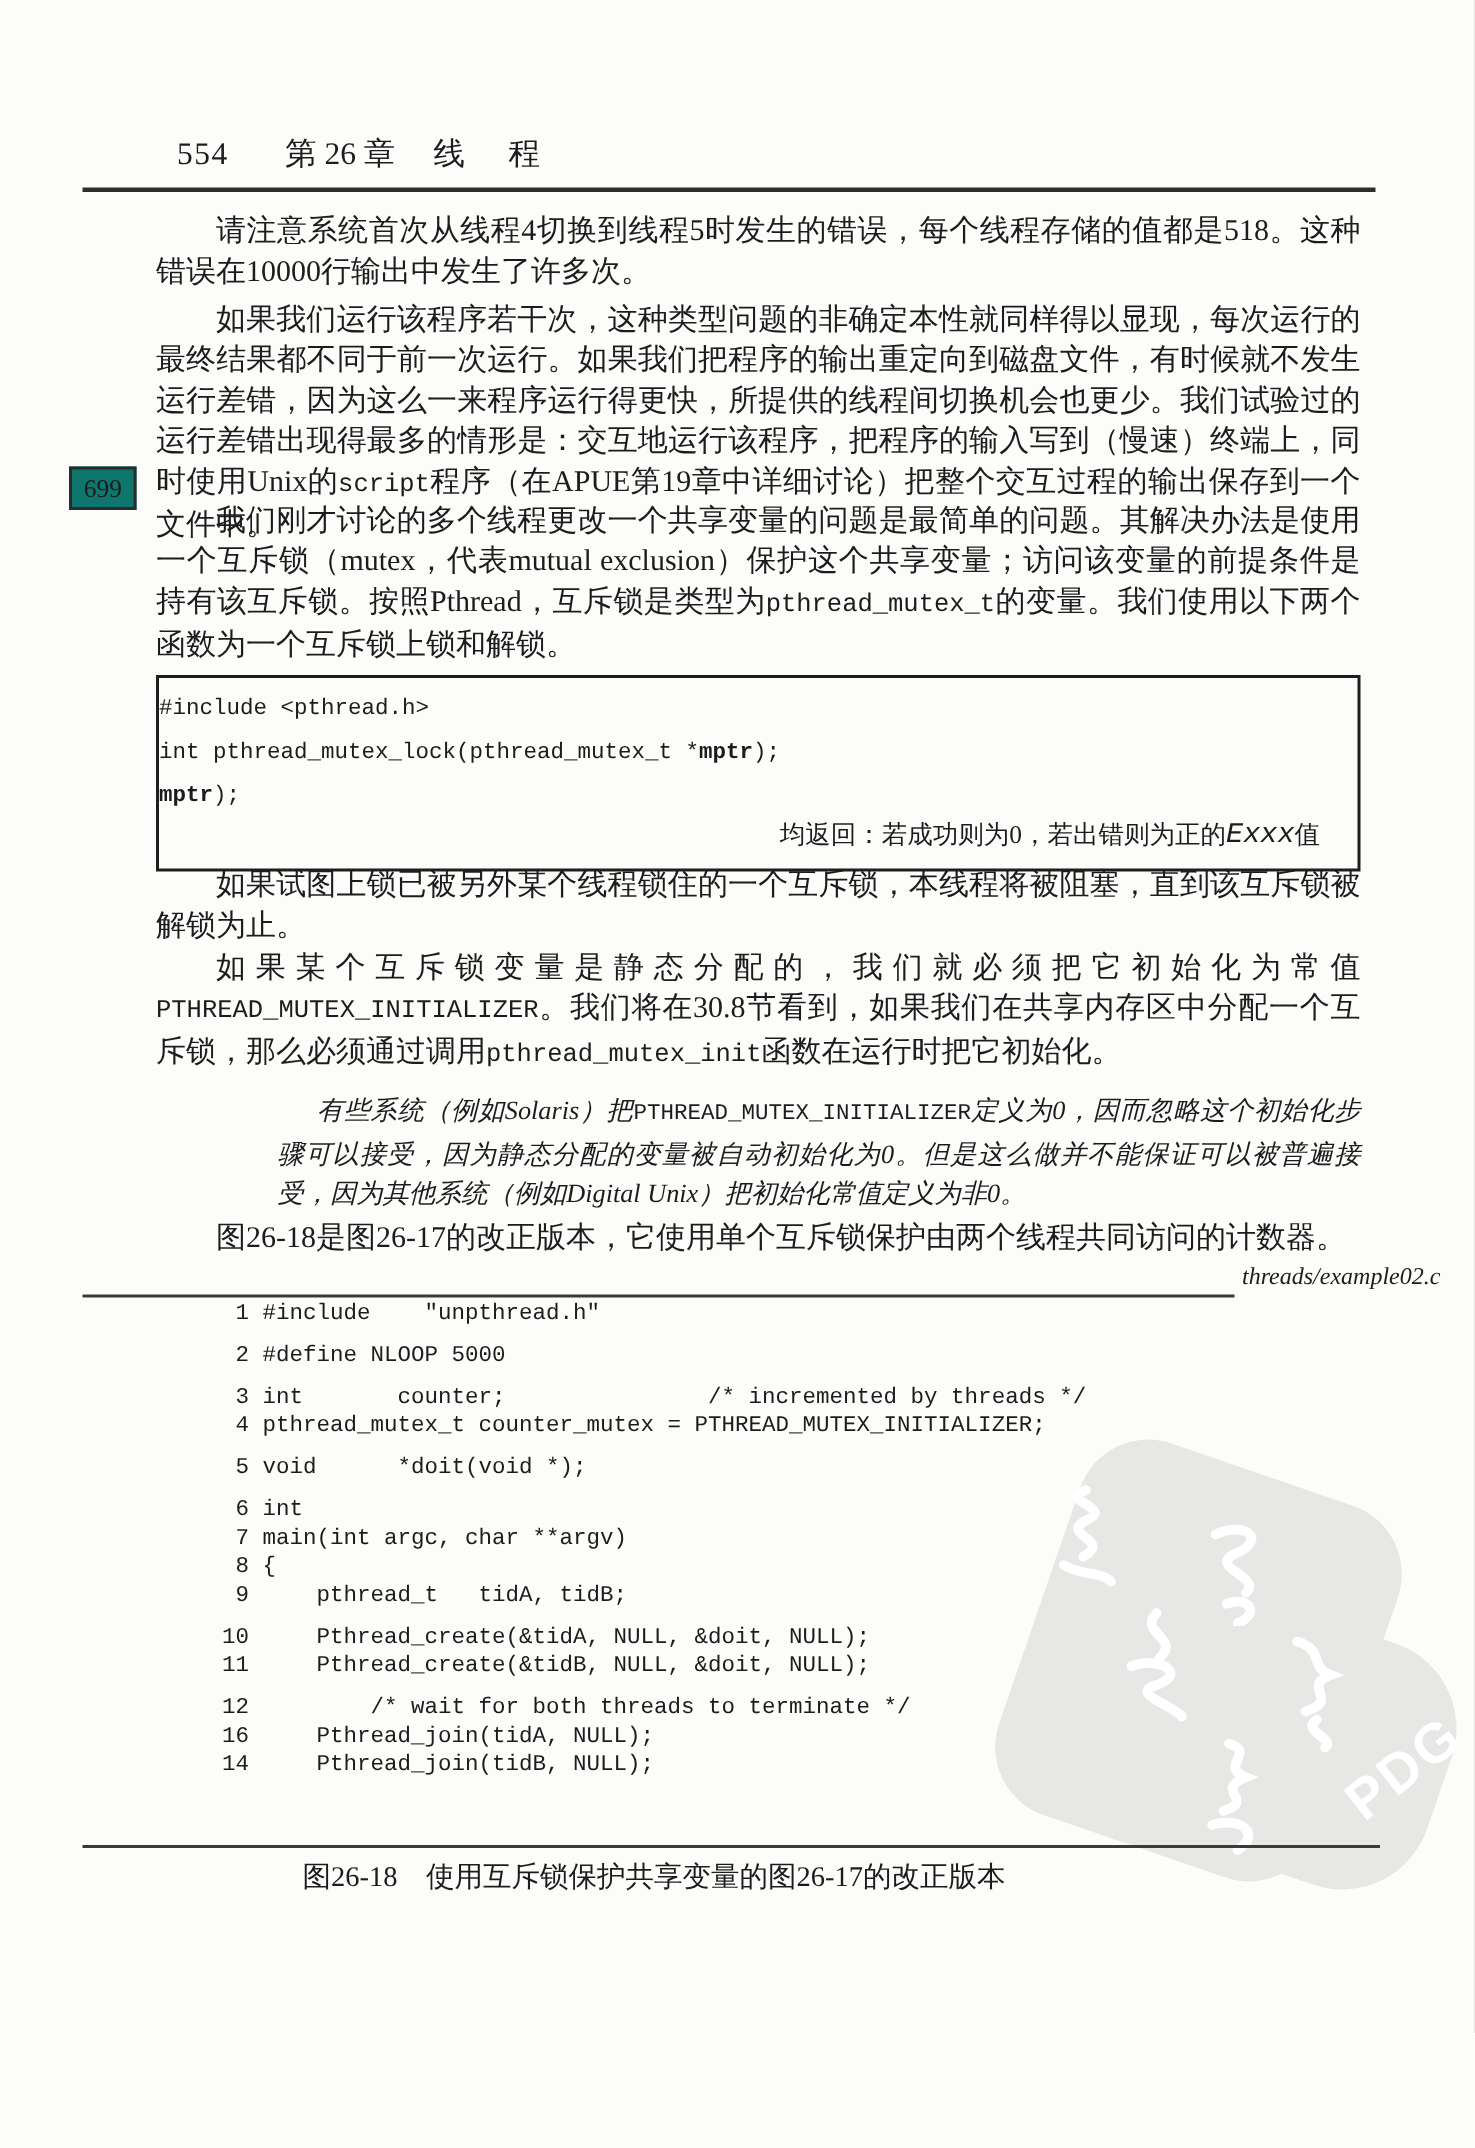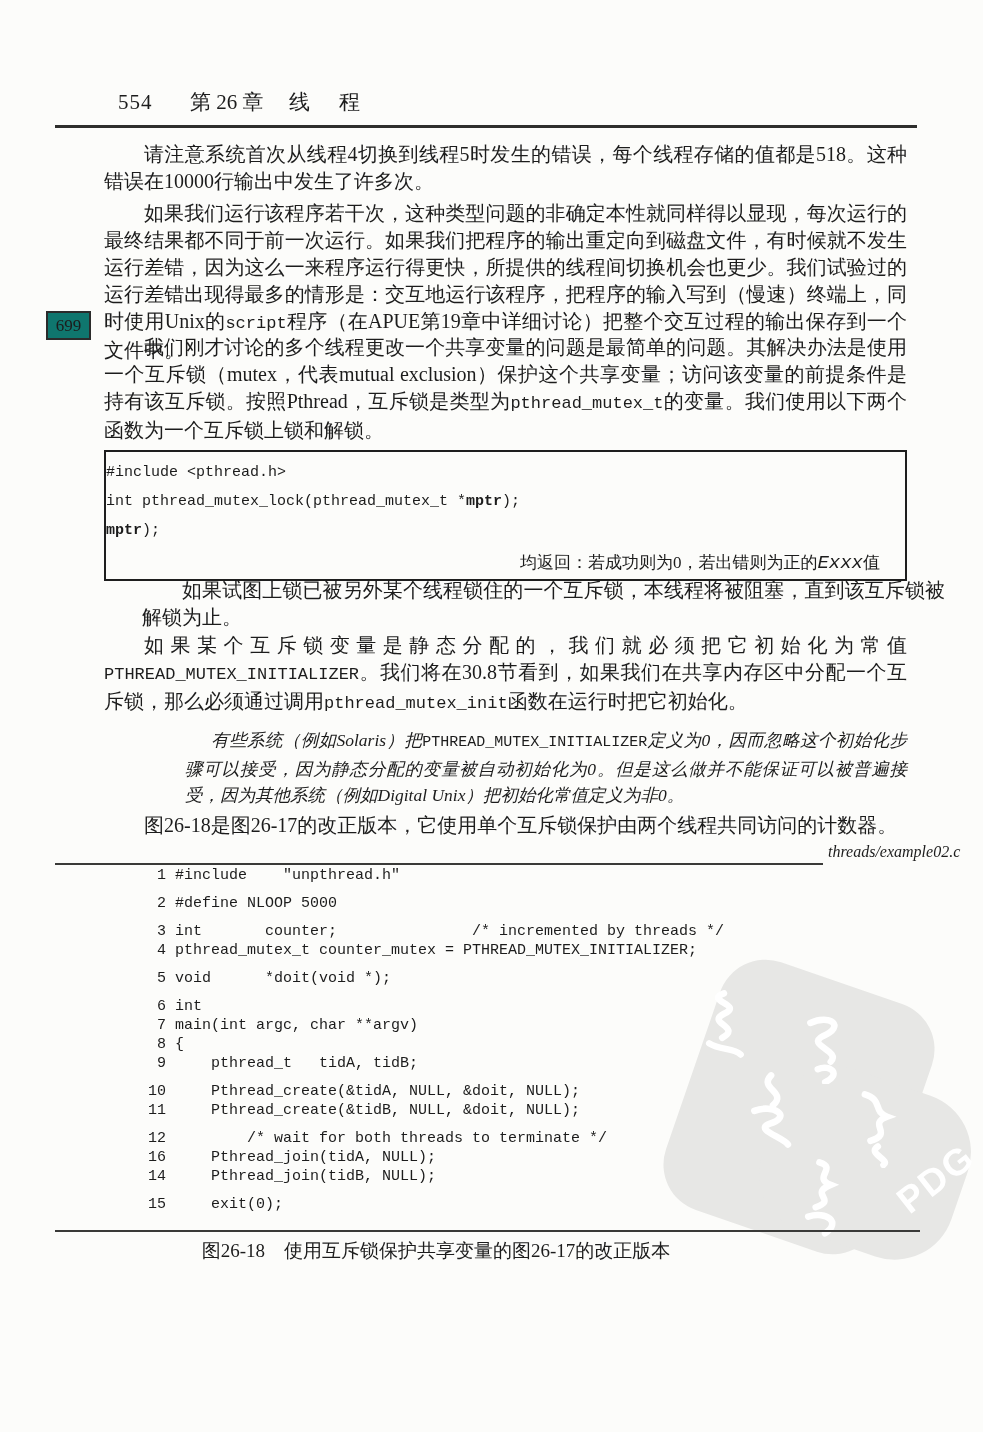--- a/index.html
+++ b/index.html
@@ -21,36 +21,36 @@
     font-size:17px; text-align:center; line-height:25px; background:#0f766e;
   }
   
   .para{
     left:104px; width:803px; margin:0; font-size:20px; line-height:27px;
     text-align:justify; text-indent:2em;
   }
   .p1{top:141px;}
   .p2{top:200px;}
   .p3{top:334px;}
-  .p4{top:577px;margin-left:38px;}
+  .p4{top:577px;}
   .p5{top:632px;}
   .code{font-family:"Liberation Mono","DejaVu Sans Mono",monospace; font-size:17px;}
   
   .proto-box{
     left:104px; top:450px; width:799px; border:2px solid #1e1e1e;
     padding:6px 0 5px 0; background:transparent;
   }
   .proto-line{
     height:29px; display:flex; align-items:center;
     font-family:"Liberation Mono","DejaVu Sans Mono",monospace; font-size:15px;
     white-space:pre;
   }
   .proto-arg{font-weight:bold;}
   .proto-returns{
-    height:29px; display:flex; align-items:flex-end; justify-content:flex-end;
+    height:29px; display:flex; align-items:flex-start; justify-content:flex-end;
     padding-right:25px; font-size:17px;padding-left:15px;
   }
   .proto-returns .code{font-size:19px; font-style:italic;}
   
   .note{
     left:185px; top:727px; width:722px; margin:0; font-size:17.5px; line-height:26px;
     font-style:italic; text-align:justify; text-indent:1.5em;
   }
   .note .code{font-size:15px; font-style:normal;}
   
@@ -172,20 +172,19 @@
     <pre> 5 void      *doit(void *);</pre>
     <pre> 6 int
  7 main(int argc, char **argv)
  8 {
  9     pthread_t   tidA, tidB;</pre>
     <pre>10     Pthread_create(&amp;tidA, NULL, &amp;doit, NULL);
 11     Pthread_create(&amp;tidB, NULL, &amp;doit, NULL);</pre>
     <pre>12         /* wait for both threads to terminate */
 16     Pthread_join(tidA, NULL);
 14     Pthread_join(tidB, NULL);</pre>
-    <pre>15     exit(0);</pre>
   </div>
 
   <hr class="layer listing-rule-bottom">
 
   <div class="layer caption"><span>图26-18</span><span class="cap-title">使用互斥锁保护共享变量的图26-17的改正版本</span></div>
 
 </div>
 
 </body></html>

